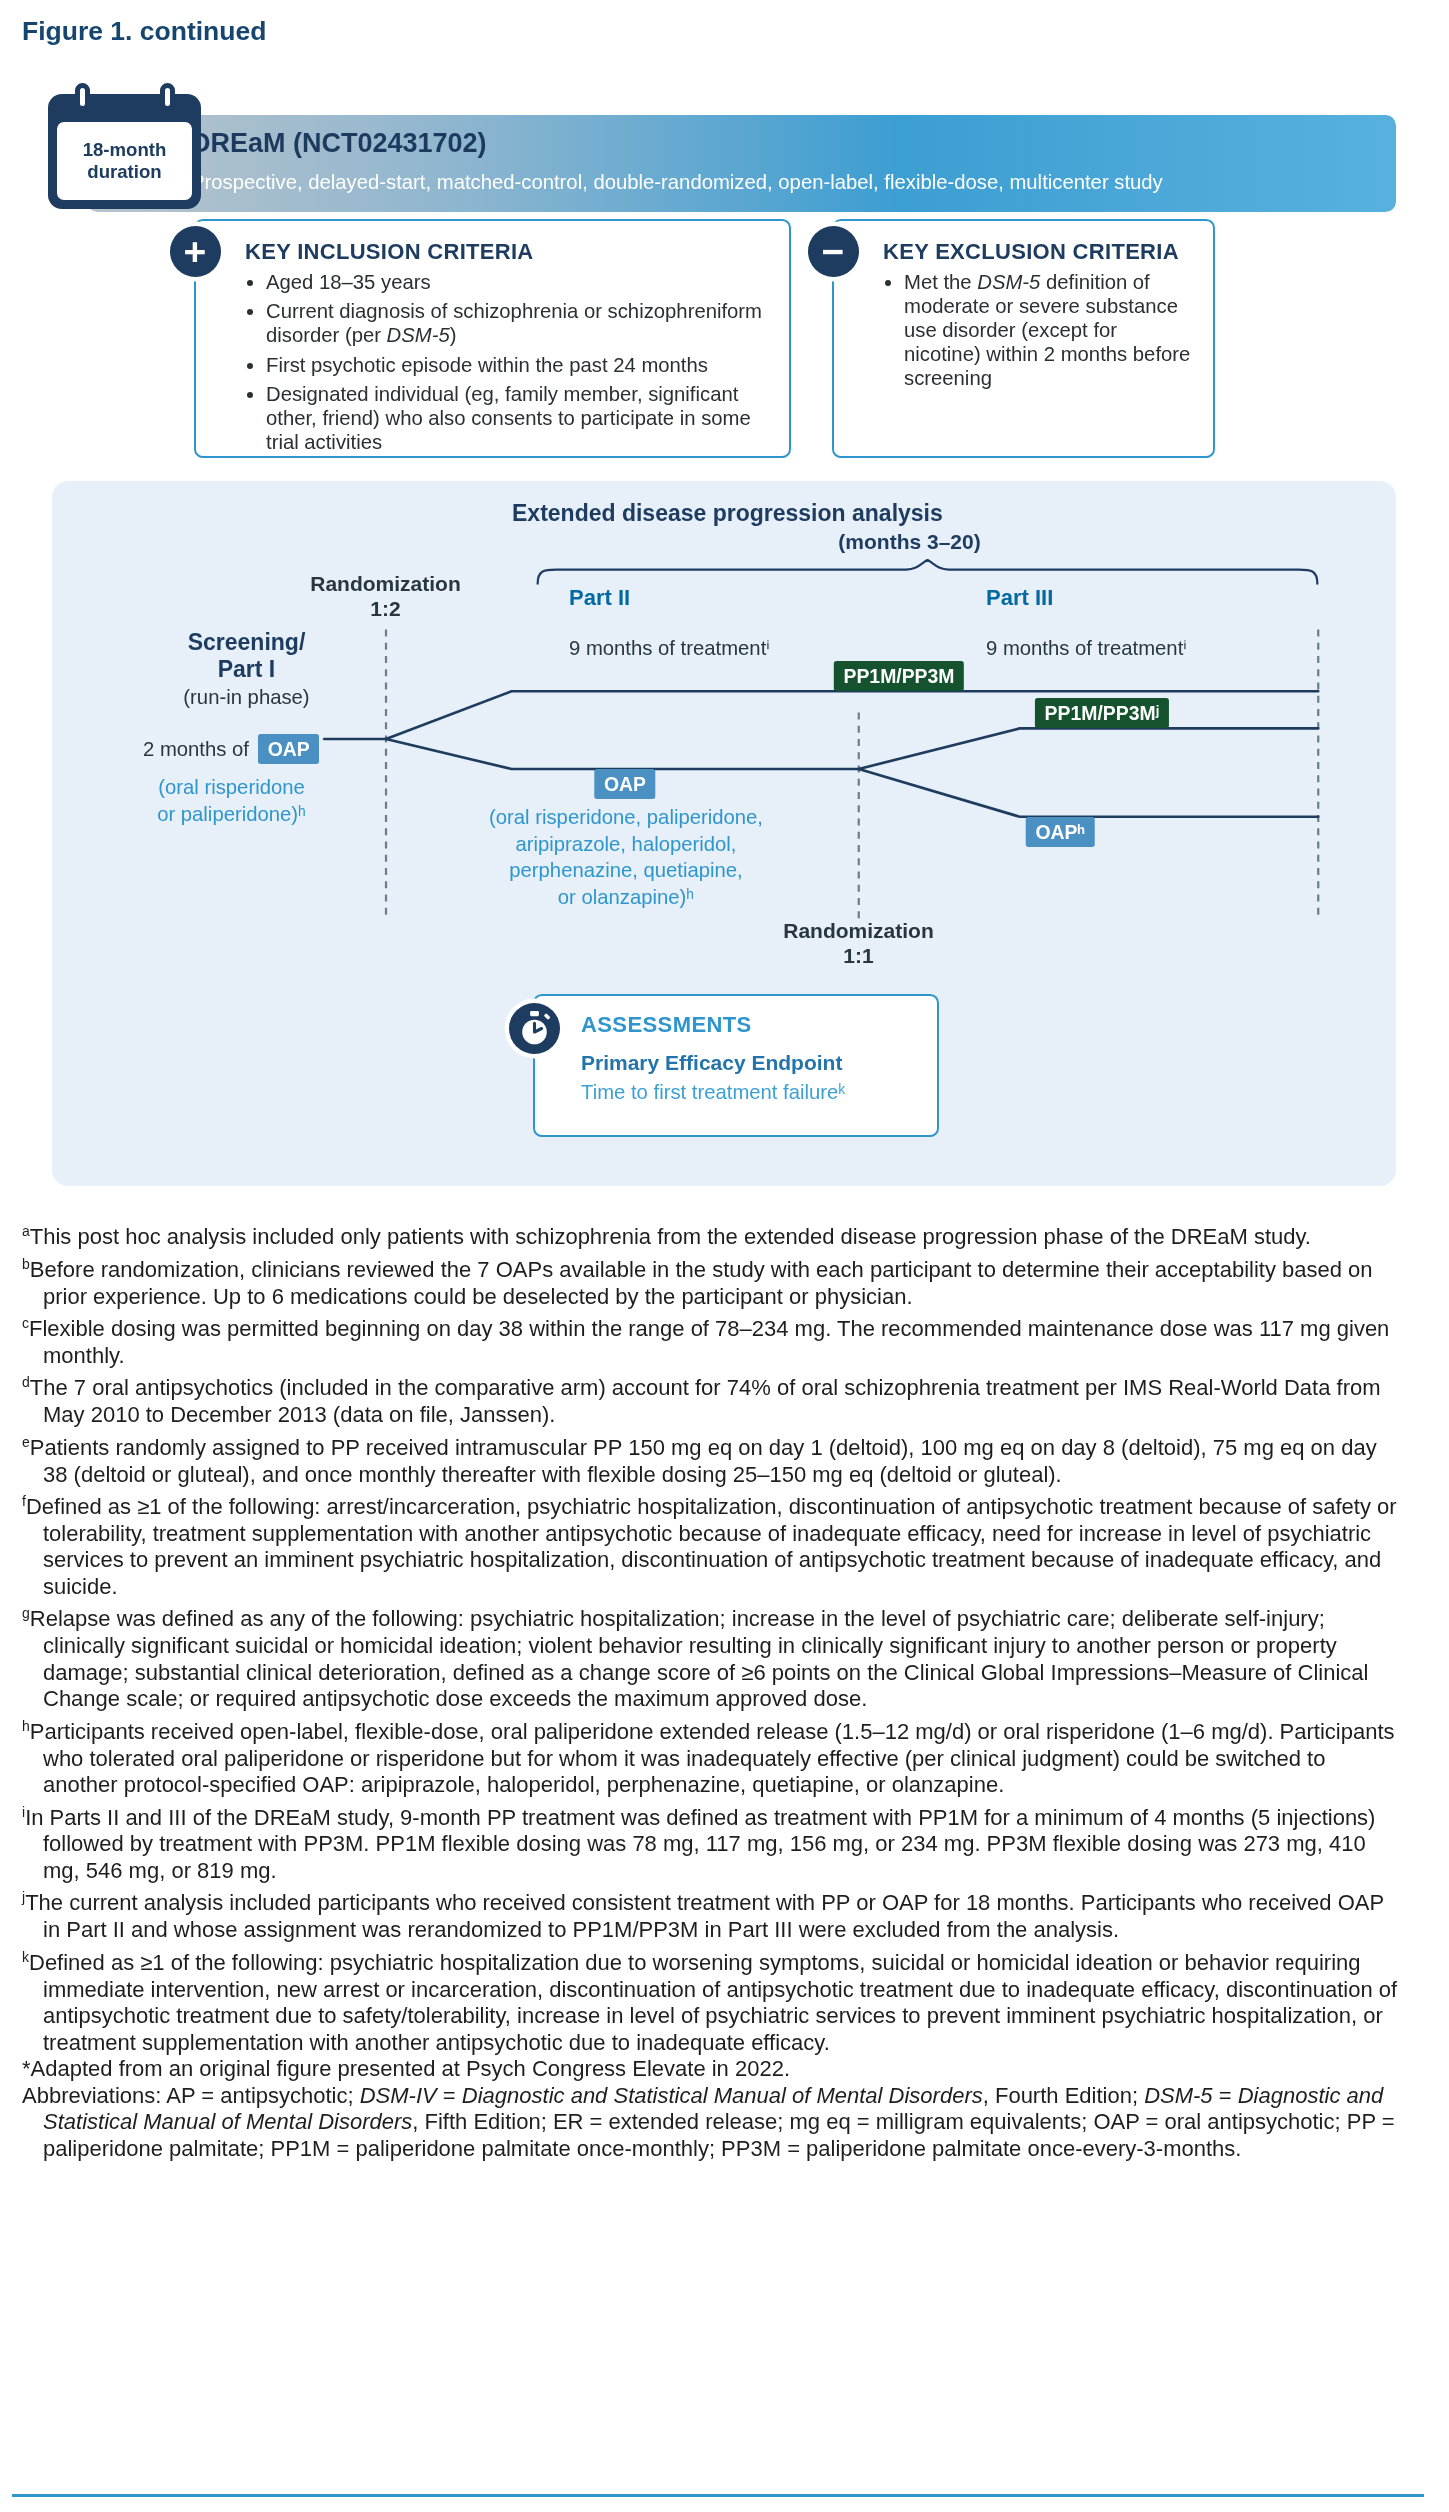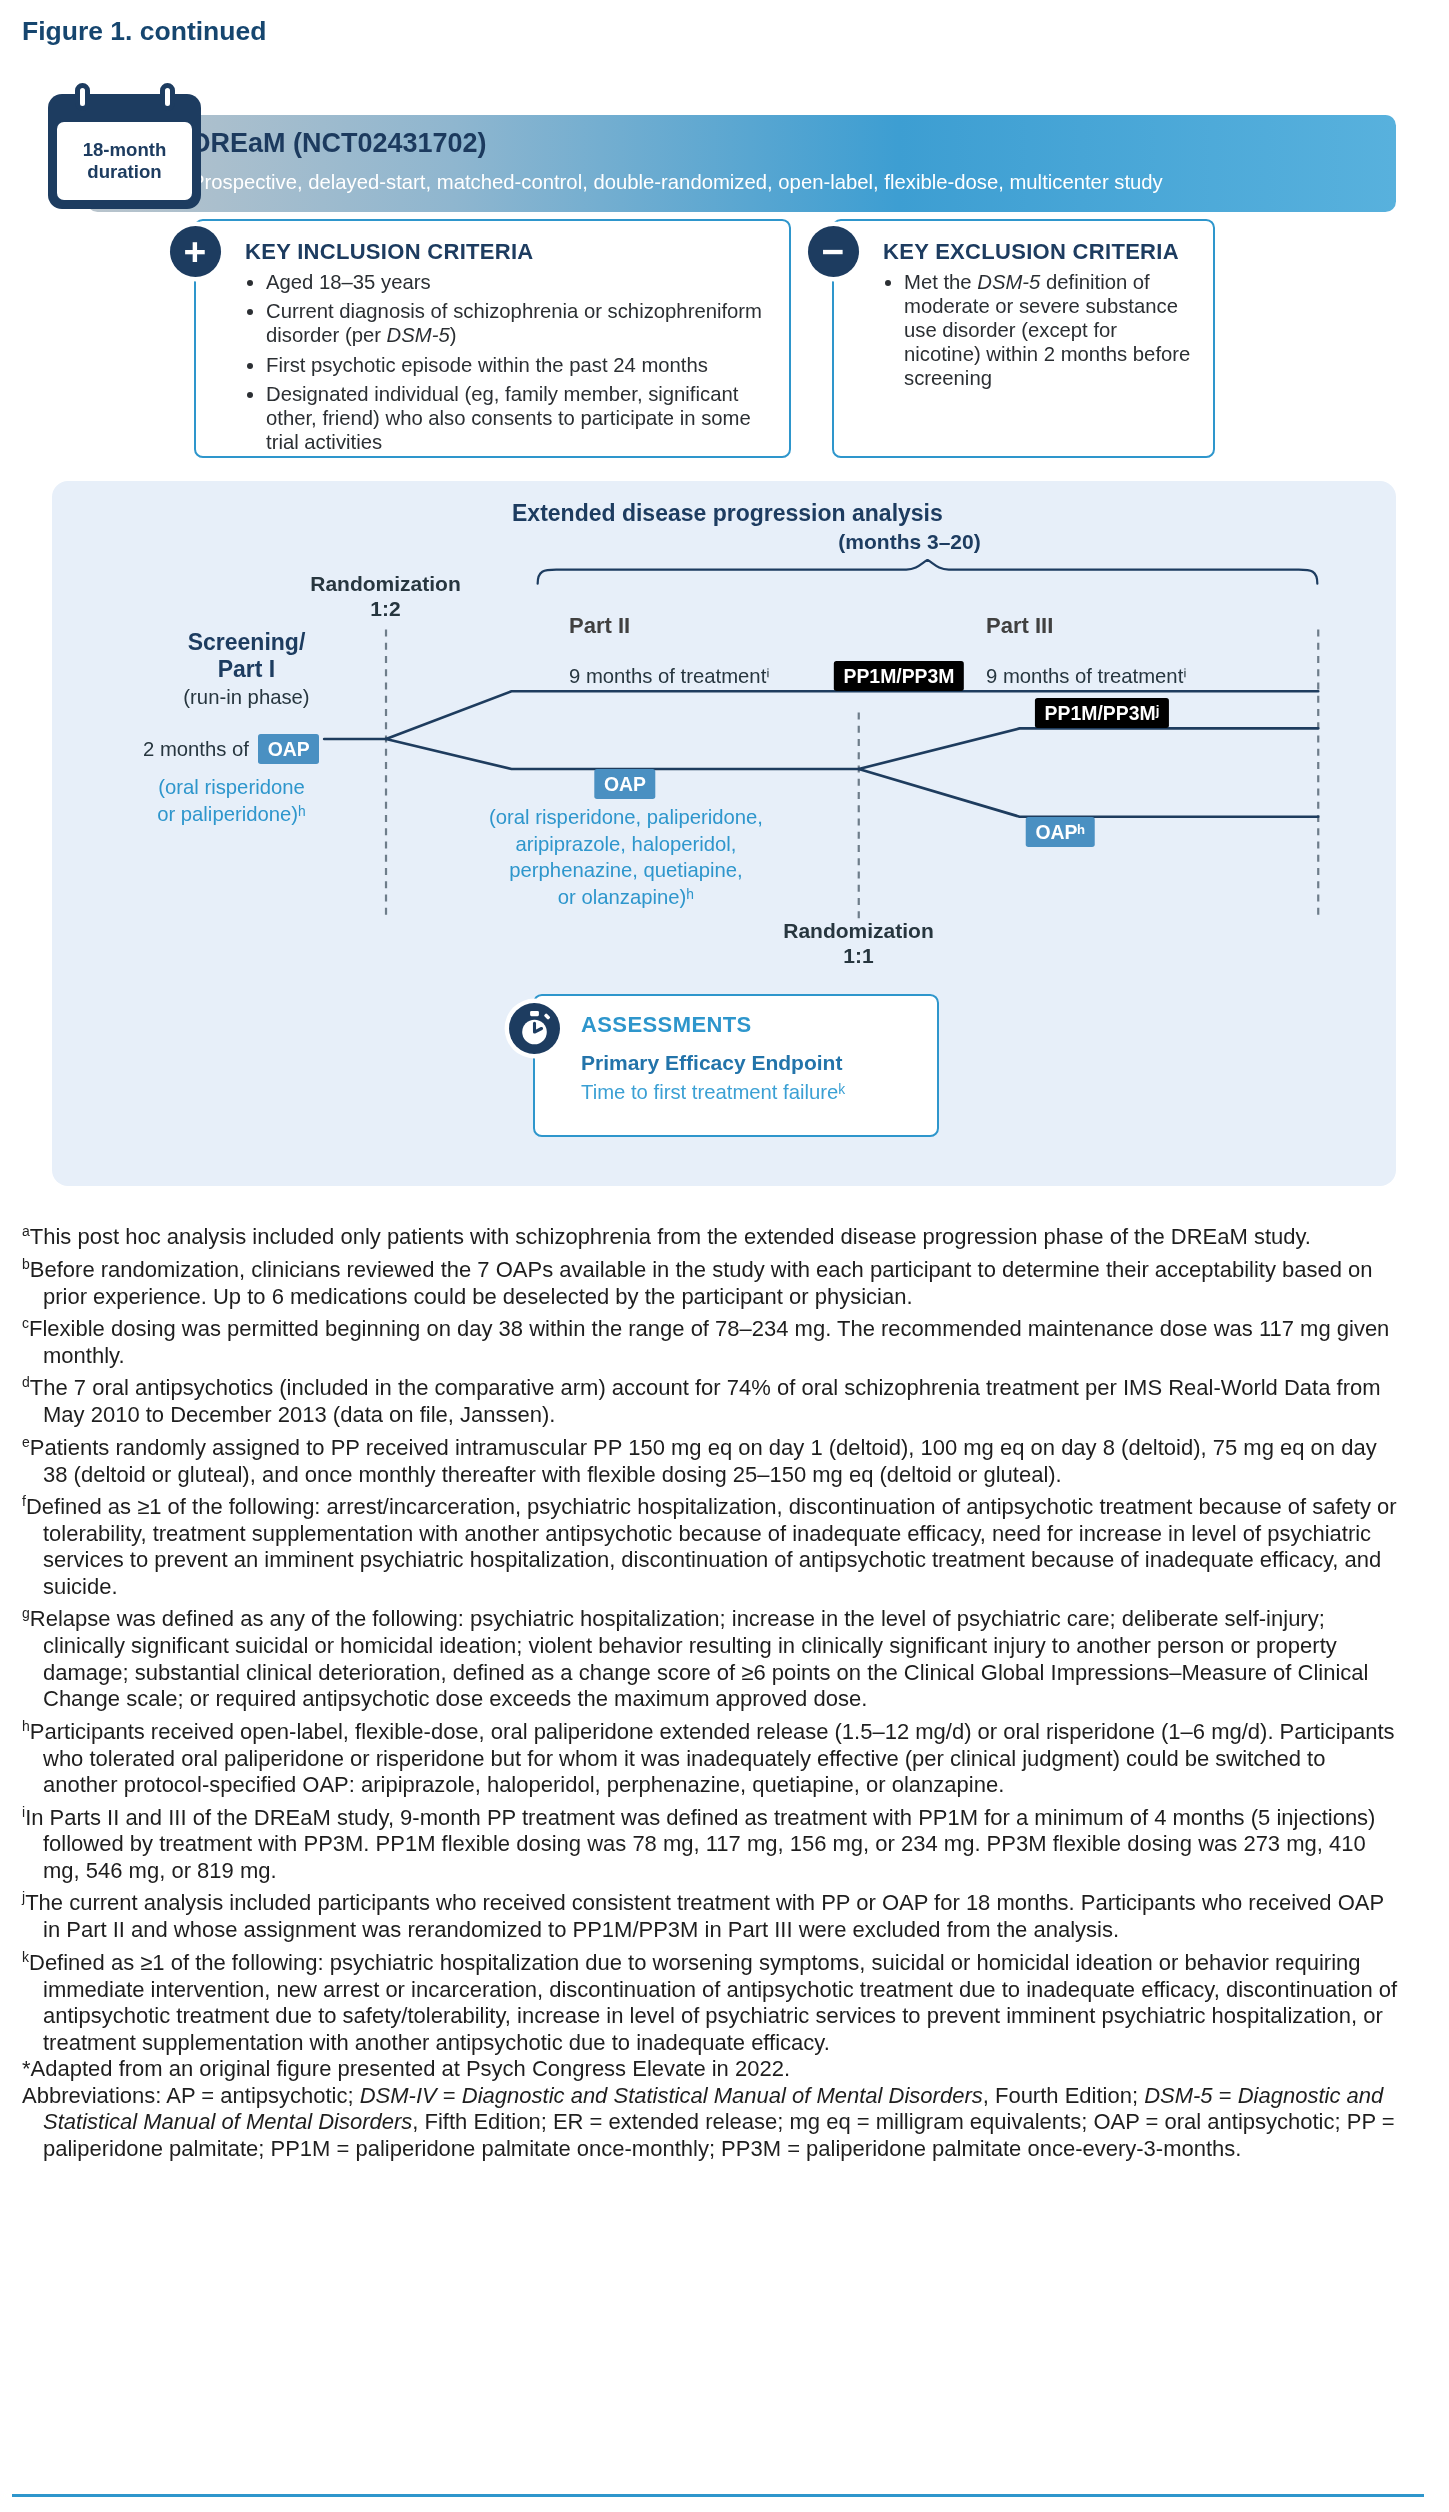--- a/index.html
+++ b/index.html
@@ -41,29 +41,29 @@
                     font-size:23px; font-weight:bold; color:#1d3c60; }
   .analysis-subtitle { position:absolute; left:460px; top:49px; width:795px; text-align:center;
                        font-size:21px; font-weight:bold; color:#1d3c60; }
   .brace { position:absolute; left:483px; top:78px; width:785px; height:26.5px; }
   .rand-label { position:absolute; text-align:center; font-size:21px; font-weight:bold; color:#27363f;
                 white-space:pre-line; line-height:25px; }
   .rand-12 { left:210px; top:90px; width:247px; }
   .rand-11 { left:683px; top:437px; width:247px; }
   .part-label { position:absolute; }
   .part-2 { left:517px; top:104px; } .part-3 { left:934px; top:104px; }
-  .part-title { font-size:22px; font-weight:bold; color:#404040;margin-top:28px; }
+  .part-title { font-size:22px; font-weight:bold; color:#0369a1; }
   .part-sub { font-size:20.3px; color:#27363f; margin-top:22px; }
   .screening { position:absolute; left:71px; top:148px; width:247px; text-align:center; }
   .screening-title { font-size:23px; font-weight:bold; color:#1d3c60; white-space:pre-line; line-height:27px; }
   .screening-sub { font-size:20.3px; color:#27363f; margin-top:2.7px; }
   .oap-row { position:absolute; left:91px; top:253px; display:flex; align-items:center; gap:9px;
              font-size:20.3px; color:#27363f; }
   .badge { color:#fff; font-weight:bold; font-size:19.4px; line-height:23px; padding:3.5px 9.7px; border-radius:2.7px; white-space:nowrap; }
-  .badge.blue { background:#4a90c2; } .badge.green { background:#000000; }
+  .badge.blue { background:#4a90c2; } .badge.green { background:#14532d; }
   .abs-badge { position:absolute; transform:translateX(-50%); }
   .badge-pp-top { left:847px; top:180px; }
   .badge-pp-mid { left:1050px; top:217px; }
   .badge-oap-mid { left:573px; top:288px; }
   .badge-oap-low { left:1008px; top:336px; }
   .blue-note { position:absolute; text-align:center; color:#2e96cc; font-size:20.3px; line-height:26.5px; white-space:pre-line; }
   .note-left { left:56px; top:293px; width:247px; }
   .note-mid { left:406px; top:323px; width:336px; }
 
   .assess { position:absolute; left:481px; top:513px; width:406px; height:143px; background:#fff;

